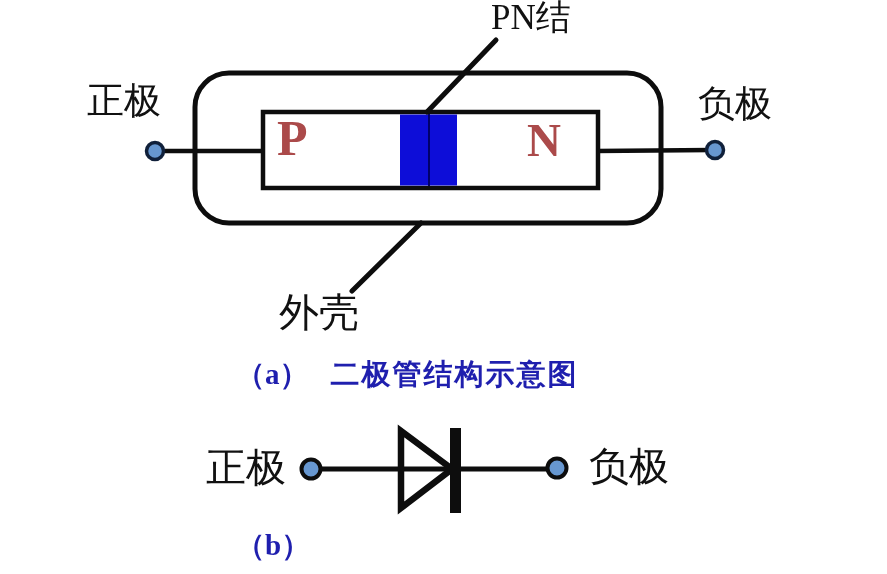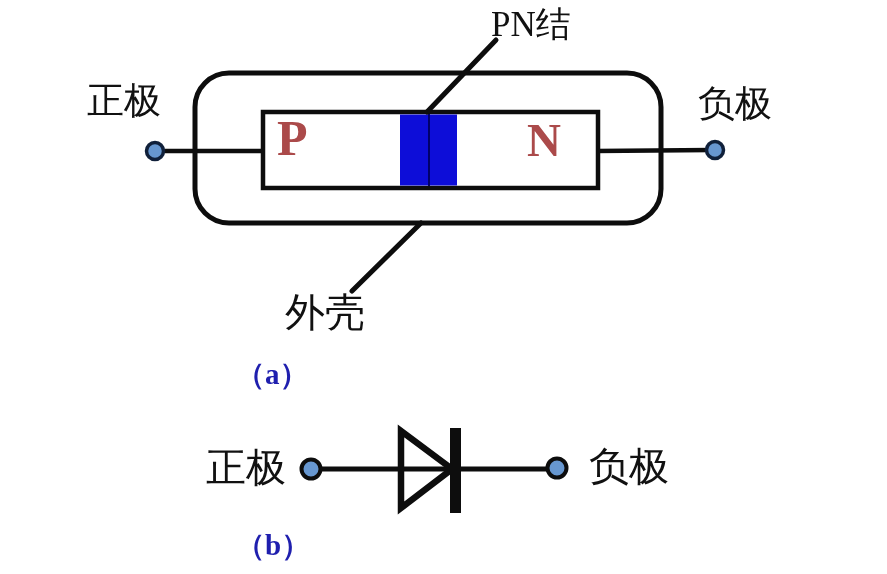--- a/index.html
+++ b/index.html
@@ -66,27 +66,28 @@
 
     <line x1="311" y1="469" x2="557" y2="469" class="wire-b"></line>
     <polygon points="401,431 401,508 452,469" class="triangle"></polygon>
     <rect x="450" y="428" width="11" height="85" fill="#0d0d0d"></rect>
     <circle cx="311" cy="469" r="9.5" class="terminal-b" fill="#6797d0"></circle>
     <circle cx="557" cy="468" r="9.5" class="terminal-b" fill="#6797d0"></circle>
   </svg>
 
   <div class="lbl" style="left:87px;top:82px;font-size:37px;">正极</div>
   <div class="lbl" style="left:698px;top:85px;font-size:37px;">负极</div>
-  <div class="lbl" style="left:491px;top:7px;font-size:35px;">PN结</div>
+  <div class="lbl" style="left:491px;top:0;font-size:35px;">PN结</div>
   <div class="lbl region-letter" style="left:277px;top:113px;font-size:50px;">P</div>
   <div class="lbl region-letter" style="left:527px;top:117px;font-size:47px;">N</div>
-  <div class="lbl" style="left:285px;top:293px;font-size:40px;">外壳</div>
+  <div class="lbl" style="left:279px;top:293px;font-size:40px;">外壳</div>
 
   <div class="caption" style="left:236px;top:360px;">
     <span class="cap-index">（a）</span>
+    <span class="cap-text">二极管结构示意图</span>
   </div>
 
   <div class="lbl" style="left:206px;top:448px;font-size:40px;">正极</div>
   <div class="lbl" style="left:589px;top:447px;font-size:40px;">负极</div>
 
   <div class="caption" style="left:236px;top:531px;">
     <span class="cap-index">（b）</span>
   </div>
 
 </div>

